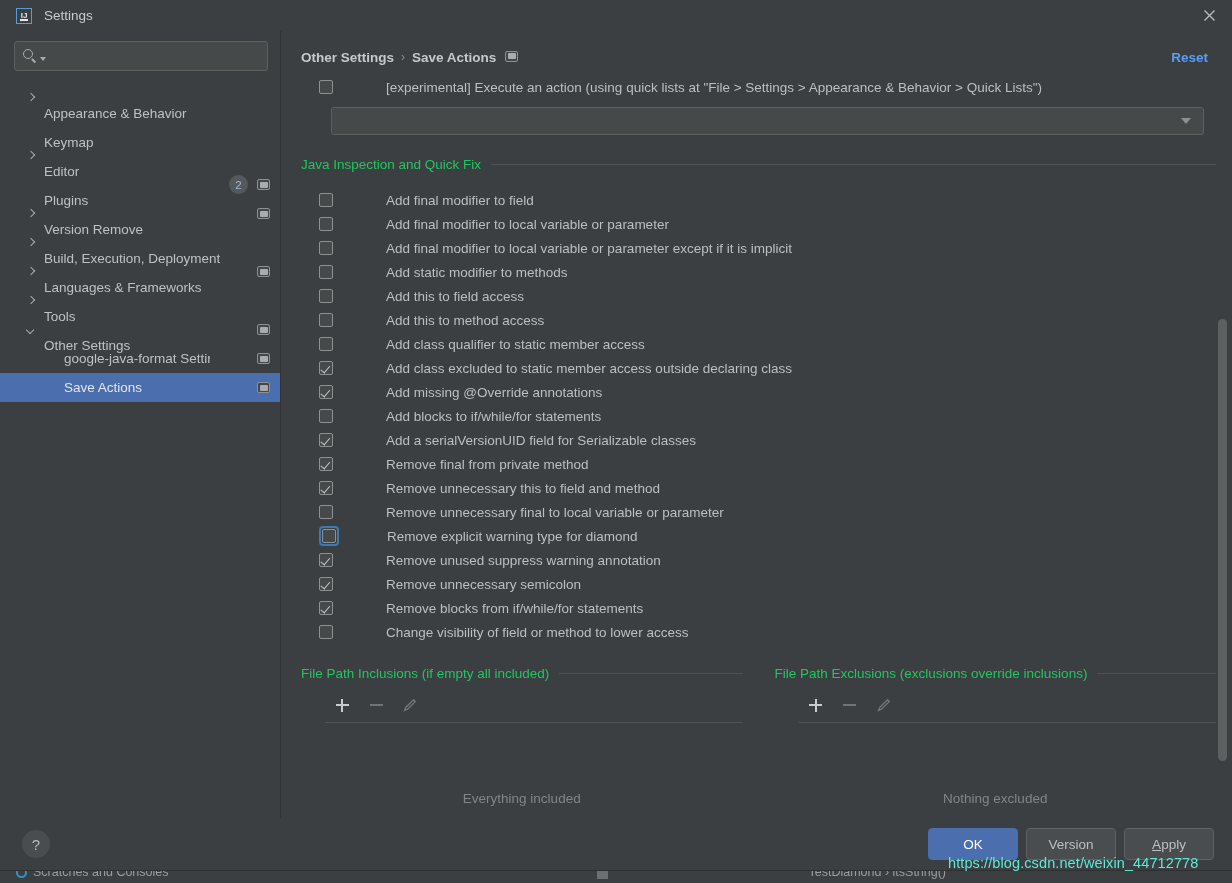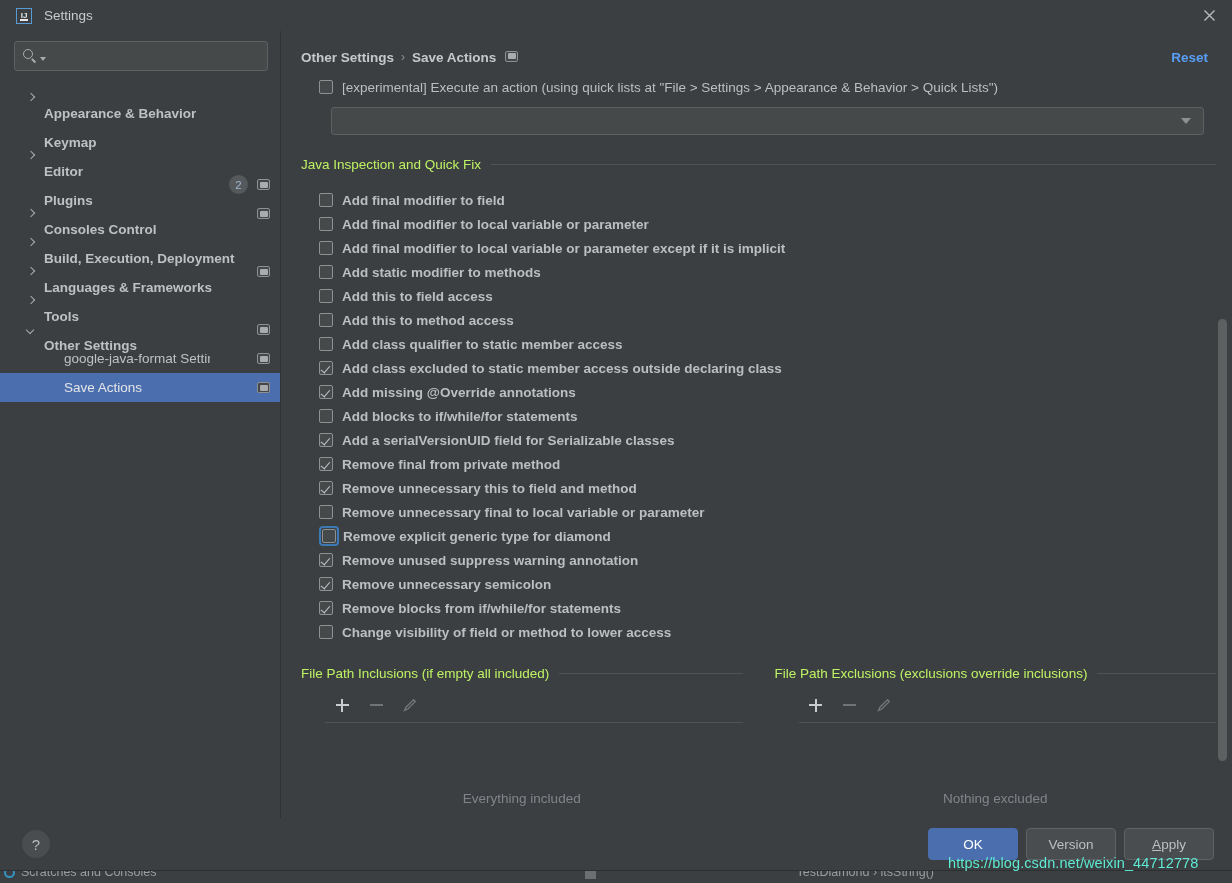--- a/index.html
+++ b/index.html
@@ -10,21 +10,21 @@
     width: 1232px; height: 883px;
     position: relative; overflow: hidden;
     font-family: "Liberation Sans", sans-serif;
     font-size: 13px;
     color: #bbbbbb;
   }
 
   
   .ide-bg { position:absolute; inset:0; background:#3c3f41; }
   .ide-bottom-strip {
-    position:absolute; left:0; right:0; bottom:0; height:22px;
+    position:absolute; left:12px; right:0; bottom:0; height:22px;
     background:#3c3f41; border-top:1px solid #323232;
     display:flex; align-items:center;
   }
   .ide-strip-text {
     font-size:12.5px; color:#9a9d9e; white-space:nowrap;
   }
   .ide-strip-left { margin-left:20px; display:flex; align-items:center; gap:6px; }
   .ide-strip-mid  { margin-left:640px; }
   .ide-circle-icon {
     width:11px; height:11px; border-radius:50%;
@@ -132,21 +132,21 @@
   }
   .arrow.d::before {
     content:""; position:absolute; left:3px; top:4px;
     width:5px; height:5px; border-right:1.6px solid #a9acae;
     border-top:1.6px solid #a9acae; transform:rotate(135deg);
   }
   .tree-label {
     font-size:13.5px; color:#bec1c3; white-space:nowrap;
     overflow:hidden; text-overflow:clip;
   }
-  .tree-row.bold .tree-label { font-weight:bold;margin-top:31px; }
+  .tree-row.bold .tree-label { font-weight:normal;margin-top:31px; }
   .tree-row.child { padding-left:64px; }
   .tree-row.child .tree-label { max-width:146px; }
   .row-right {
     position:absolute; right:10px; top:0; height:29px;
     display:flex; align-items:center; gap:9px;
   }
   .badge {
     min-width:19px; height:19px; border-radius:50%;
     background:#55595b; color:#a3b7cf; font-size:11.5px;
     display:flex; align-items:center; justify-content:center;
@@ -176,21 +176,21 @@
   .reset-link {
     margin-left:auto; color:#589df6; font-size:13.5px; font-weight:bold;
     cursor:pointer; padding-right:8px;
   }
 
   .scroll-area {
     flex:1 1 auto; position:relative; overflow:hidden; padding-left:20px;
   }
 
   .chk-row {
-    display:flex; align-items:center; height:24px; cursor:default;
+    display:flex; align-items:center; height:24px; cursor:default;gap:44px;
   }
   .chk-row.indent { padding-left:18px; }
   .cb {
     width:14px; height:14px; flex:0 0 14px; box-sizing:border-box;
     border:1.3px solid #8d9193; border-radius:2px; background:#45494a;
     position:relative; margin-right:9px;
   }
   .cb.checked::after {
     content:""; position:absolute; left:2.7px; top:1.5px;
     width:4px; height:7.5px; border-right:1.8px solid #c6c9cb;
@@ -213,21 +213,21 @@
   .combo .val { padding-left:8px; font-size:13px; color:#bbbbbb; }
   .combo .arw {
     position:absolute; right:12px; width:0; height:0;
     border-left:5px solid transparent; border-right:5px solid transparent;
     border-top:6px solid #8d9193;
   }
 
   .group {
     display:flex; align-items:center; margin:22px 16px 6px 0;
   }
-  .group-title { font-size:13.5px; color:#bef264; white-space:nowrap; }
+  .group-title { font-size:13.5px; color:#22c55e; white-space:nowrap; }
   .group-rule { flex:1 1 auto; height:1px; background:#4f5355; margin-left:10px; }
 
   .panes { display:flex; margin-top:22px; padding-right:16px; }
   .pane { flex:1 1 0; min-width:0; }
   .pane + .pane { margin-left:32px; }
   .pane-head { display:flex; align-items:center; }
   .pane-head .group-title { font-size:13.5px; }
   .toolbar {
     display:flex; align-items:center; gap:0;
     margin:14px 0 0 24px; padding-bottom:7px;
@@ -344,21 +344,21 @@
           <div class="tree-row bold">
             <span class="arrow"></span>
             <span class="tree-label">Plugins</span>
             <span class="row-right">
               <span class="badge">2</span>
               <span class="mod-icon"></span>
             </span>
           </div>
           <div class="tree-row bold">
             <span class="arrow r"></span>
-            <span class="tree-label">Consoles Control</span>
+            <span class="tree-label">Version Remove</span>
             <span class="row-right">
               <span class="mod-icon"></span>
             </span>
           </div>
           <div class="tree-row bold">
             <span class="arrow r"></span>
             <span class="tree-label">Build, Execution, Deployment</span>
           </div>
           <div class="tree-row bold">
             <span class="arrow r"></span>
@@ -413,21 +413,21 @@
         </div>
         <div class="combo">
           <span class="val"></span>
           <span class="arw"></span>
         </div>
 
         <div class="group">
           <span class="group-title">Java Inspection and Quick Fix</span>
           <span class="group-rule"></span>
         </div>
-        <div id="java-options" style="margin-top:16px;font-weight:bold;">
+        <div id="java-options" style="margin-top:16px;">
             <div class="chk-row indent">
               <span class="cb"></span>
               <span class="chk-label">Add final modifier to field</span>
             </div>
             <div class="chk-row indent">
               <span class="cb"></span>
               <span class="chk-label">Add final modifier to local variable or parameter</span>
             </div>
             <div class="chk-row indent">
               <span class="cb"></span>
@@ -474,21 +474,21 @@
               <span class="chk-label">Remove unnecessary this to field and method</span>
             </div>
             <div class="chk-row indent">
               <span class="cb"></span>
               <span class="chk-label">Remove unnecessary final to local variable or parameter</span>
             </div>
             <div class="chk-row indent">
               <span class="cb-focus">
                 <span class="cb"></span>
               </span>
-              <span class="chk-label">Remove explicit generic type for diamond</span>
+              <span class="chk-label">Remove explicit warning type for diamond</span>
             </div>
             <div class="chk-row indent">
               <span class="cb checked"></span>
               <span class="chk-label">Remove unused suppress warning annotation</span>
             </div>
             <div class="chk-row indent">
               <span class="cb checked"></span>
               <span class="chk-label">Remove unnecessary semicolon</span>
             </div>
             <div class="chk-row indent">

